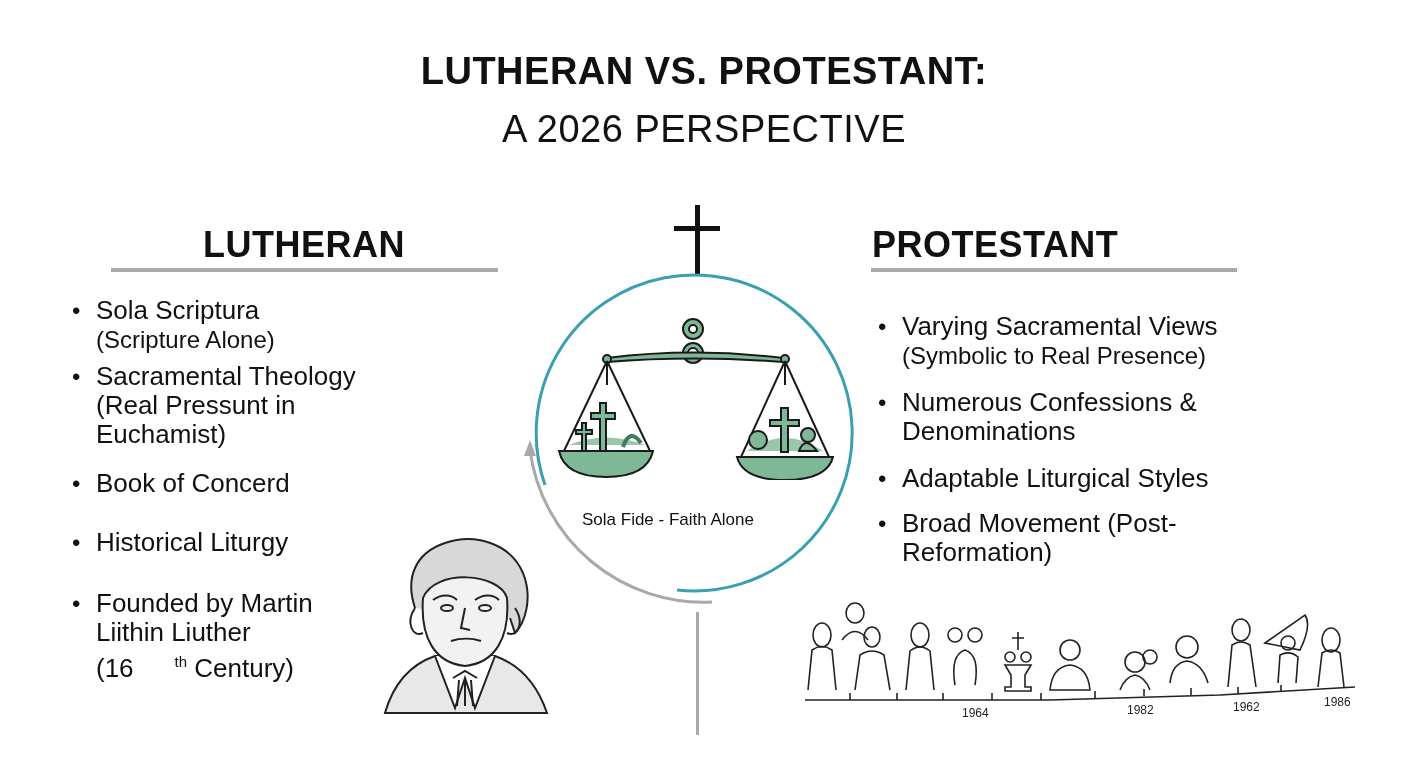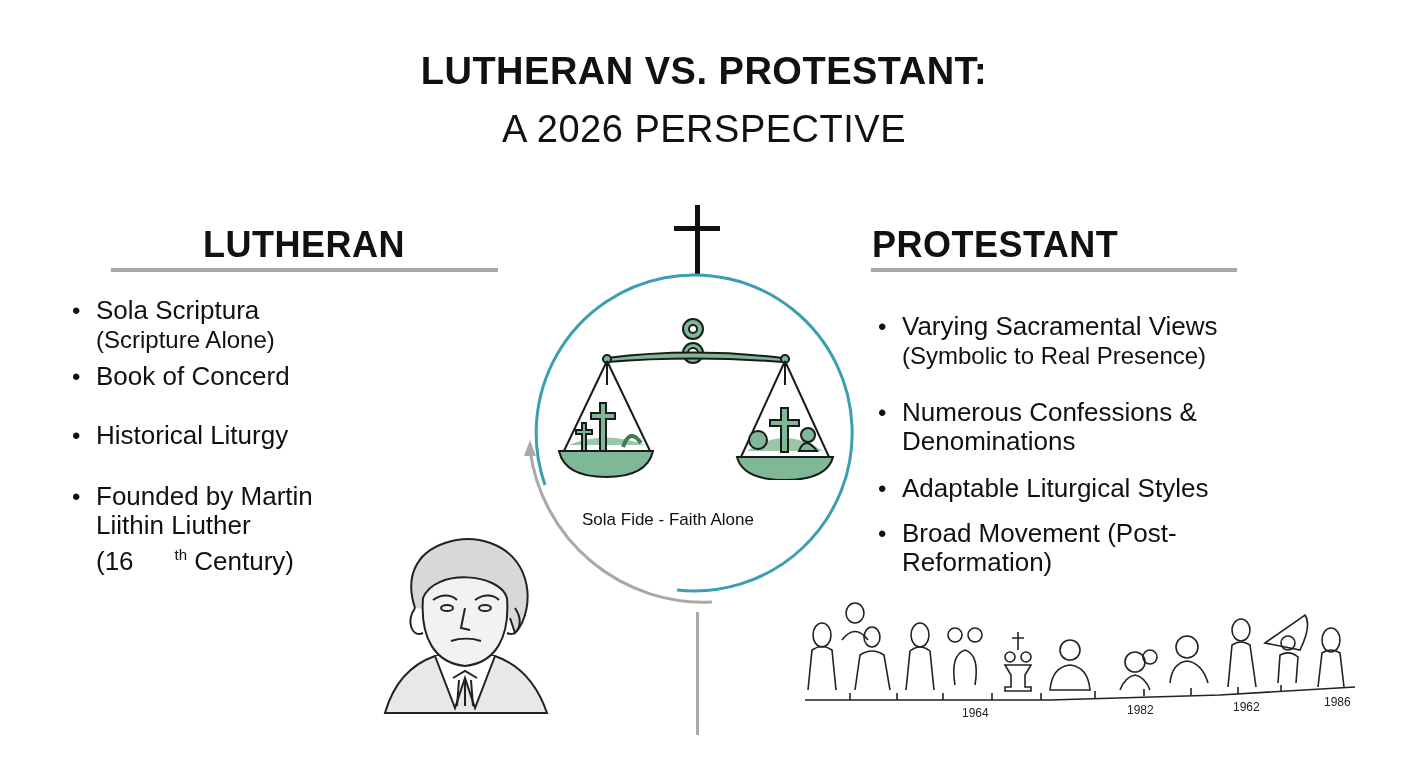--- a/index.html
+++ b/index.html
@@ -25,20 +25,24 @@
 <div class="abs title2" style="top:100px;">A 2026 PERSPECTIVE</div>
 
 <div class="abs col-head" style="left:203px; top:224px;">LUTHERAN</div>
 <div class="abs rule" style="left:111px; top:268px; width:387px;"></div>
 
 <ul class="abs blist" style="left:70px; top:296px; width:330px;">
   <li style="margin-bottom:8px;">
     <span>Sola Scriptura</span>
     <span class="sub">(Scripture Alone)</span>
   </li>
+  <li style="margin-bottom:20px; width:310px;">
+    <span>Sacramental Theology</span><br>
+    <span style="font-size:26px;">(Real Pressunt in Euchamist)</span>
+  </li>
   <li style="margin-bottom:30px;">
     <span>Book of Concerd</span>
   </li>
   <li style="margin-bottom:32px;">
     <span>Historical Liturgy</span>
   </li>
   <li style="width:260px;">
     <span>Founded by Martin Liithin Liuther</span><br>
     <span>(16</span><sup>th</sup><span> Century)</span>
   </li>
@@ -115,21 +119,21 @@
 </svg>
 
 <div class="abs caption" style="left:582px; top:510px;">Sola Fide - Faith Alone</div>
 
 <div class="abs" style="left:696px; top:612px; width:3px; height:123px; background:#a9a9a9;"></div>
 
 <div class="abs col-head" style="left:872px; top:224px;">PROTESTANT</div>
 <div class="abs rule" style="left:871px; top:268px; width:366px;"></div>
 
 <ul class="abs blist" style="left:876px; top:312px; width:420px;">
-  <li style="margin-bottom:28px;">
+  <li style="margin-bottom:18px;">
     <span>Varying Sacramental Views</span>
     <span class="sub" style="font-size:24px;">(Symbolic to Real Presence)</span>
   </li>
   <li style="margin-bottom:18px; width:340px;">
     <span>Numerous Confessions &amp; Denominations</span>
   </li>
   <li style="margin-bottom:16px;">
     <span>Adaptable Liturgical Styles</span>
   </li>
   <li>

